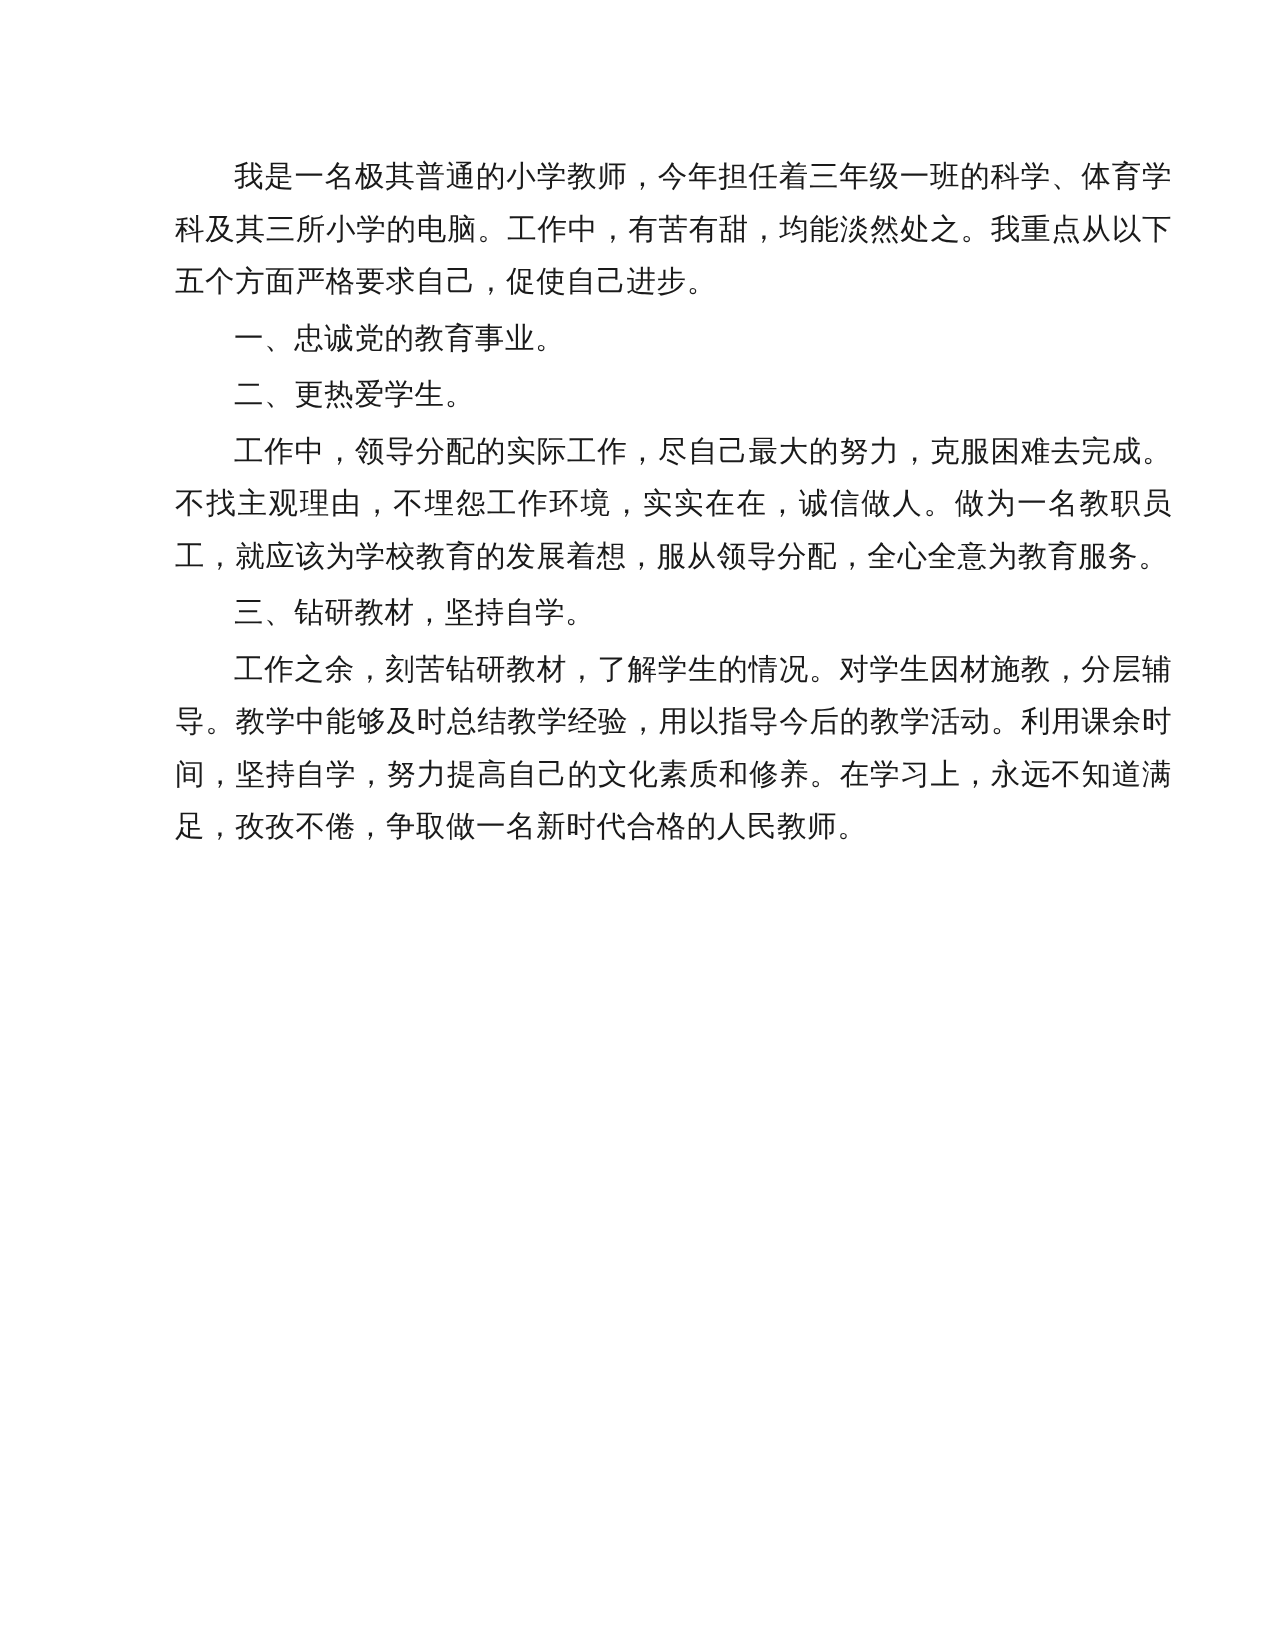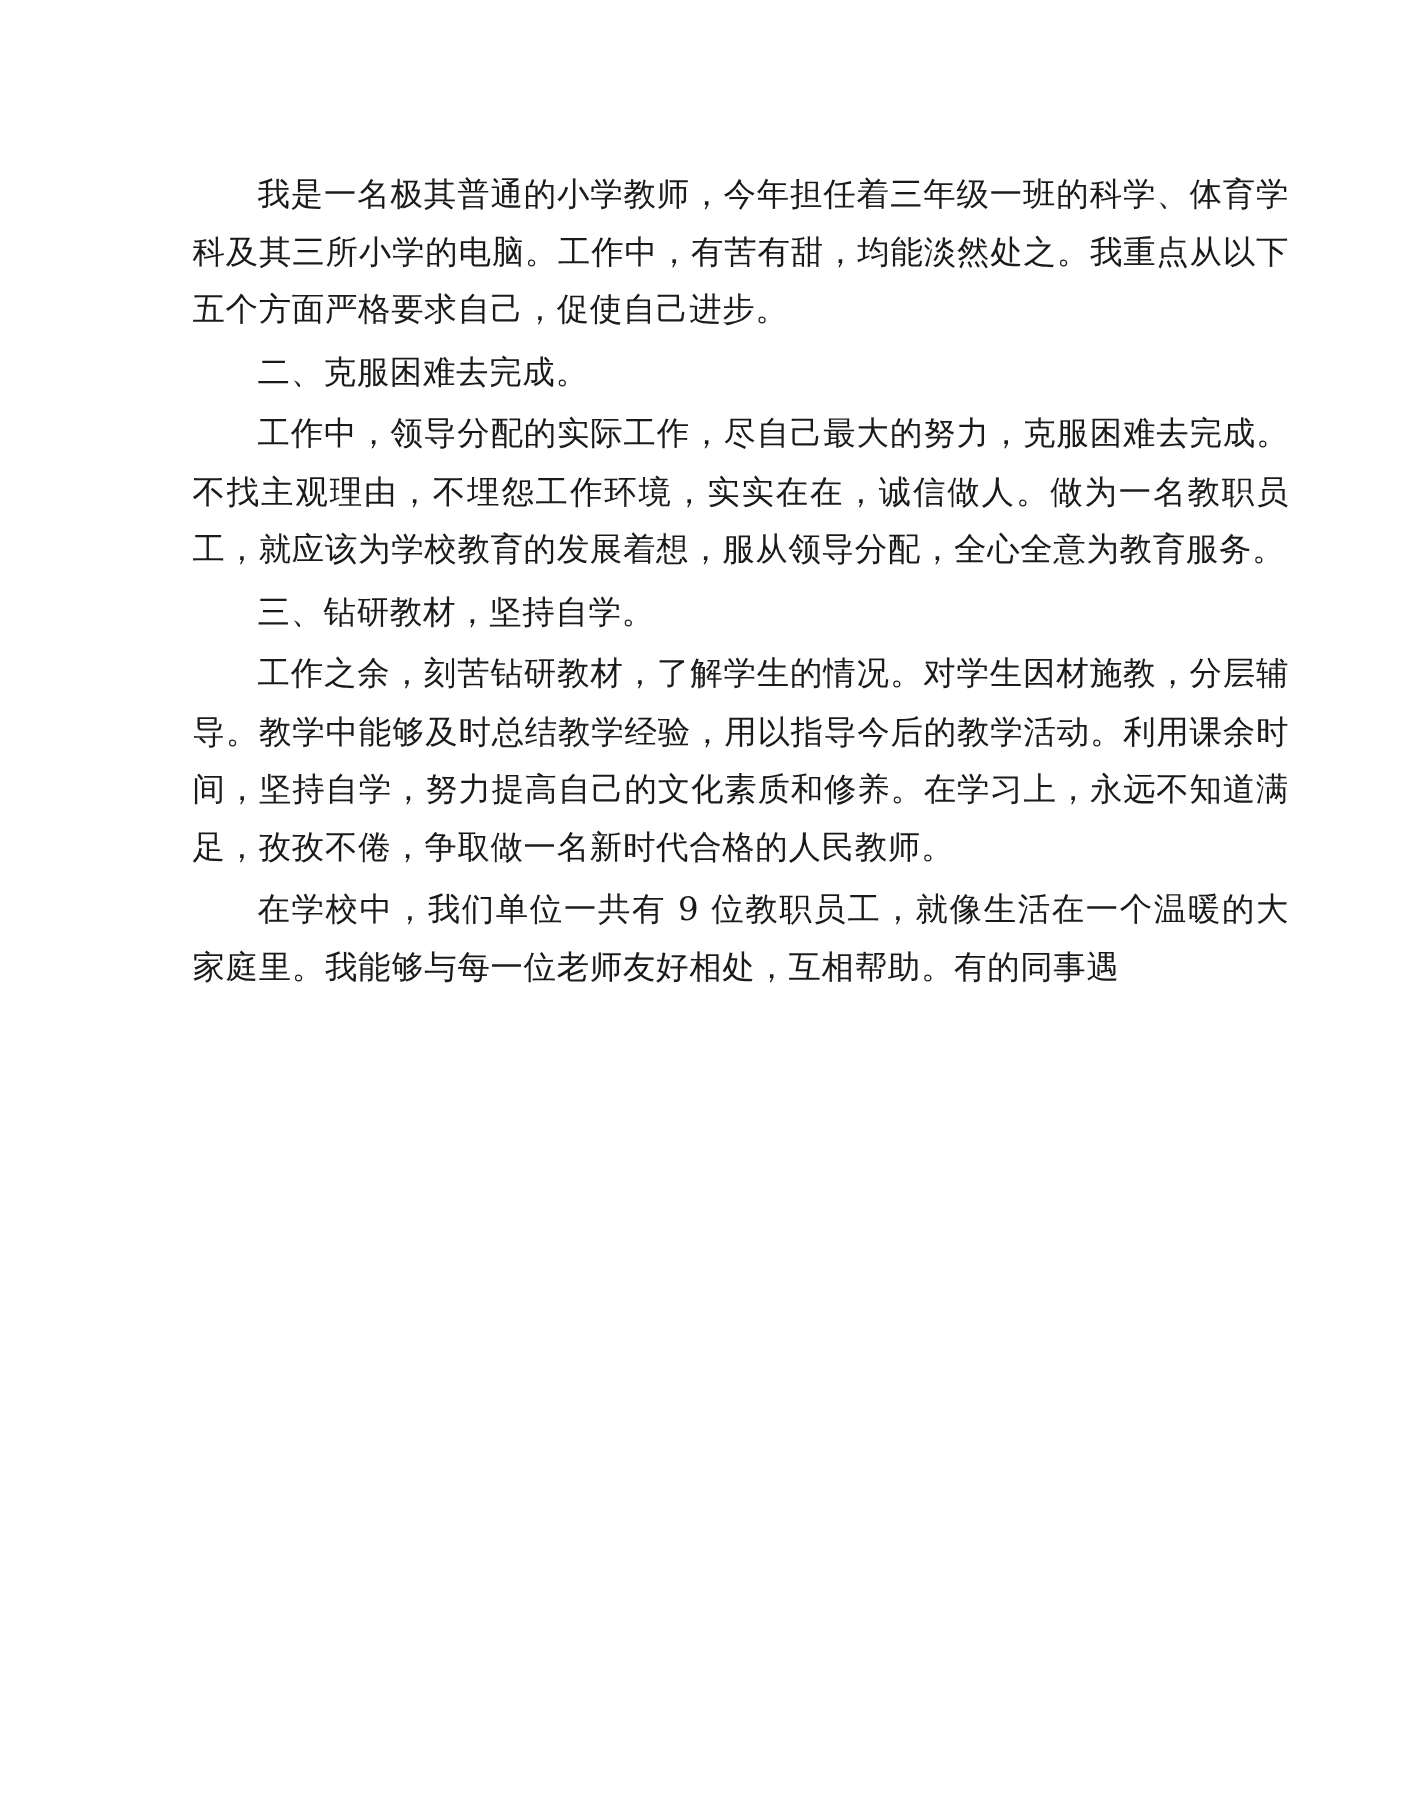--- a/index.html
+++ b/index.html
@@ -34,19 +34,19 @@
     text-indent: 2em;
     white-space: normal;
   }
 </style>
 </head>
 <body>
 
 <div class="page">
   <div class="doc-body">
     <p class="para">我是一名极其普通的小学教师，今年担任着三年级一班的科学、体育学科及其三所小学的电脑。工作中，有苦有甜，均能淡然处之。我重点从以下五个方面严格要求自己，促使自己进步。</p>
-    <p class="para">二、克服困难去完成。</p>
+    <p class="para">一、忠诚党的教育事业。</p>
+    <p class="para">二、更热爱学生。</p>
     <p class="para">工作中，领导分配的实际工作，尽自己最大的努力，克服困难去完成。不找主观理由，不埋怨工作环境，实实在在，诚信做人。做为一名教职员工，就应该为学校教育的发展着想，服从领导分配，全心全意为教育服务。</p>
     <p class="para">三、钻研教材，坚持自学。</p>
     <p class="para">工作之余，刻苦钻研教材，了解学生的情况。对学生因材施教，分层辅导。教学中能够及时总结教学经验，用以指导今后的教学活动。利用课余时间，坚持自学，努力提高自己的文化素质和修养。在学习上，永远不知道满足，孜孜不倦，争取做一名新时代合格的人民教师。</p>
-    <p class="para">在学校中，我们单位一共有 9 位教职员工，就像生活在一个温暖的大家庭里。我能够与每一位老师友好相处，互相帮助。有的同事遇</p>
   </div>
 </div>
 
 </body></html>

